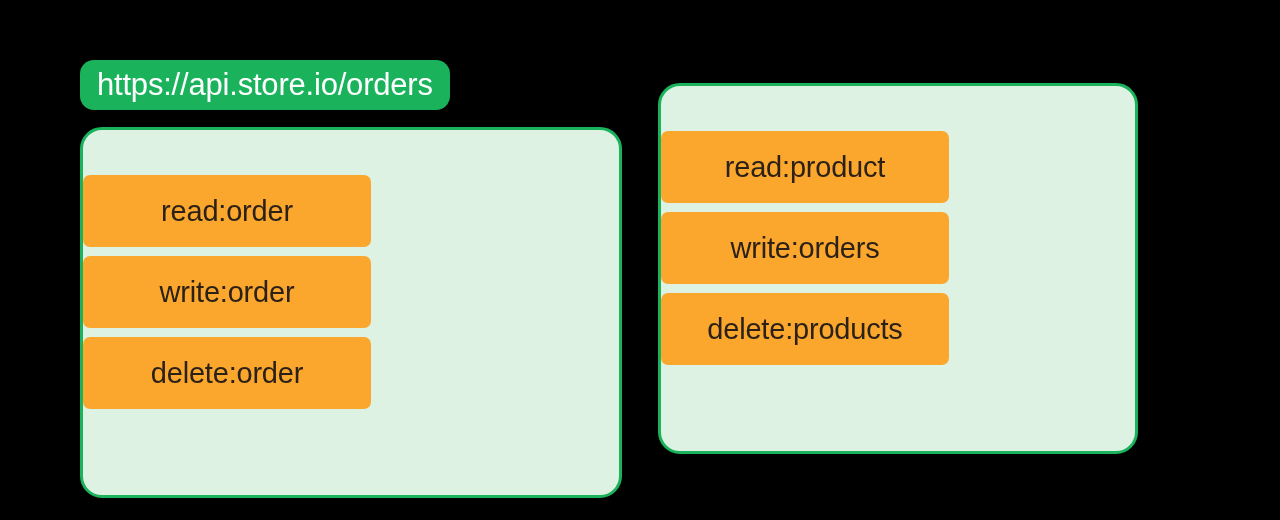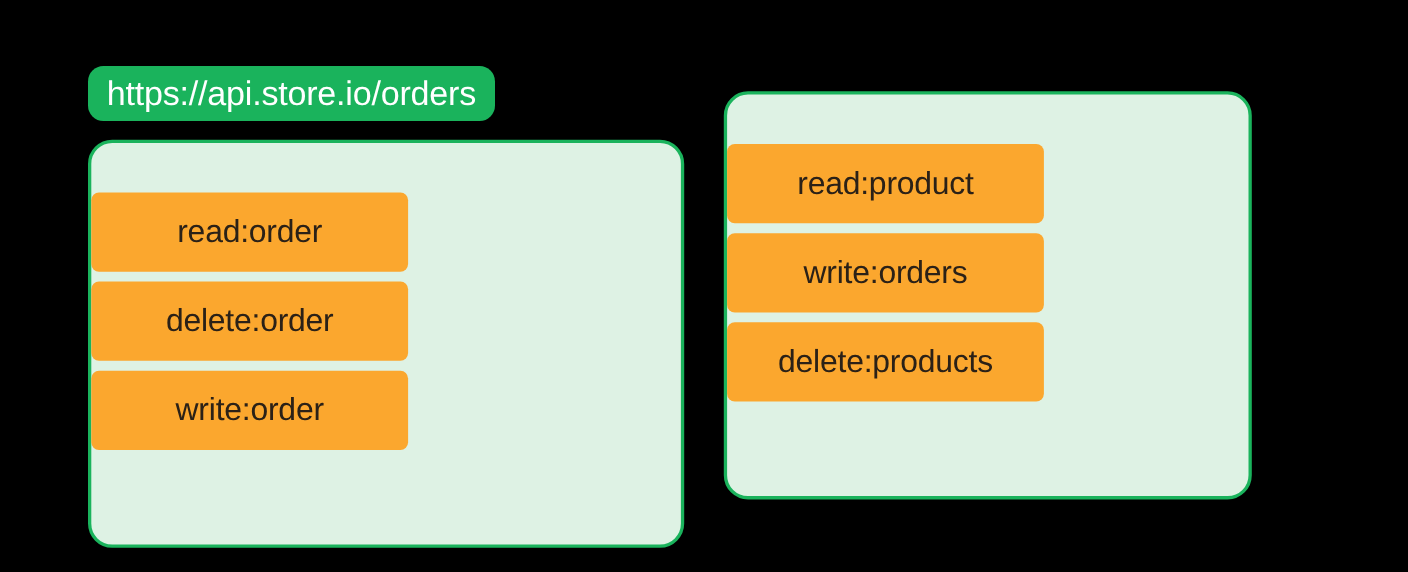--- a/index.html
+++ b/index.html
@@ -78,22 +78,22 @@
 </head>
 <body>
 
 <div id="canvas">
 
   <div class="group group-orders">
     <div class="url-pill">https://api.store.io/orders</div>
     <div class="panel">
       <div class="scope-list">
         <div class="scope-chip">read:order</div>
+        <div class="scope-chip">write:order</div>
         <div class="scope-chip">delete:order</div>
-        <div class="scope-chip">write:order</div>
       </div>
     </div>
   </div>
 
   <div class="group group-products">
     <div class="panel">
       <div class="scope-list">
         <div class="scope-chip">read:product</div>
         <div class="scope-chip">write:orders</div>
         <div class="scope-chip">delete:products</div>

